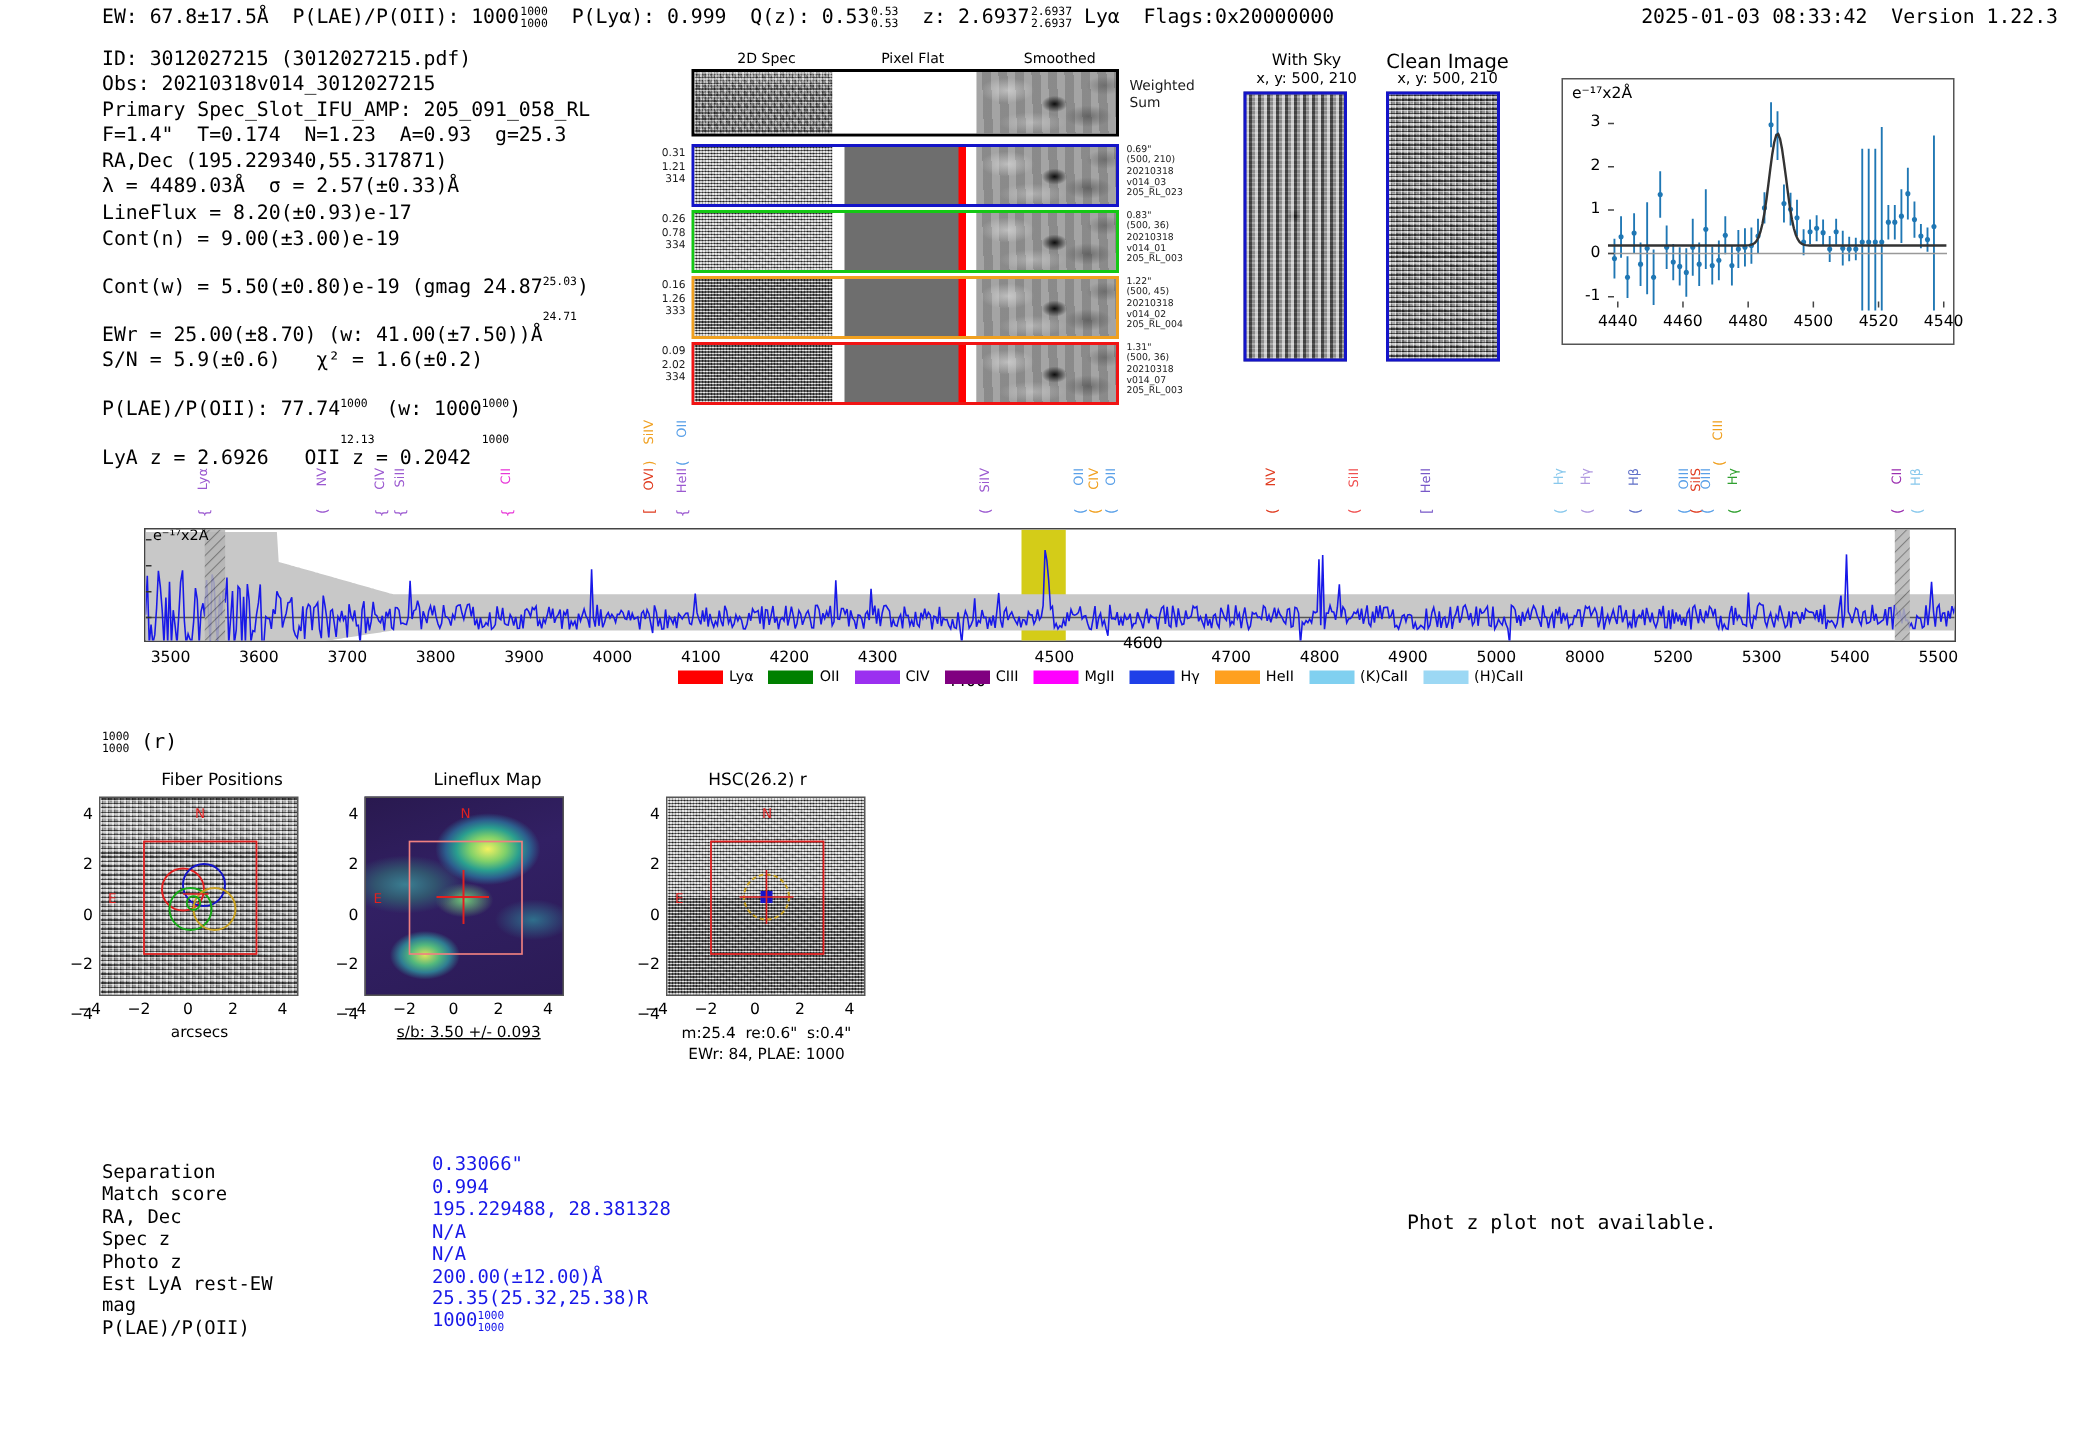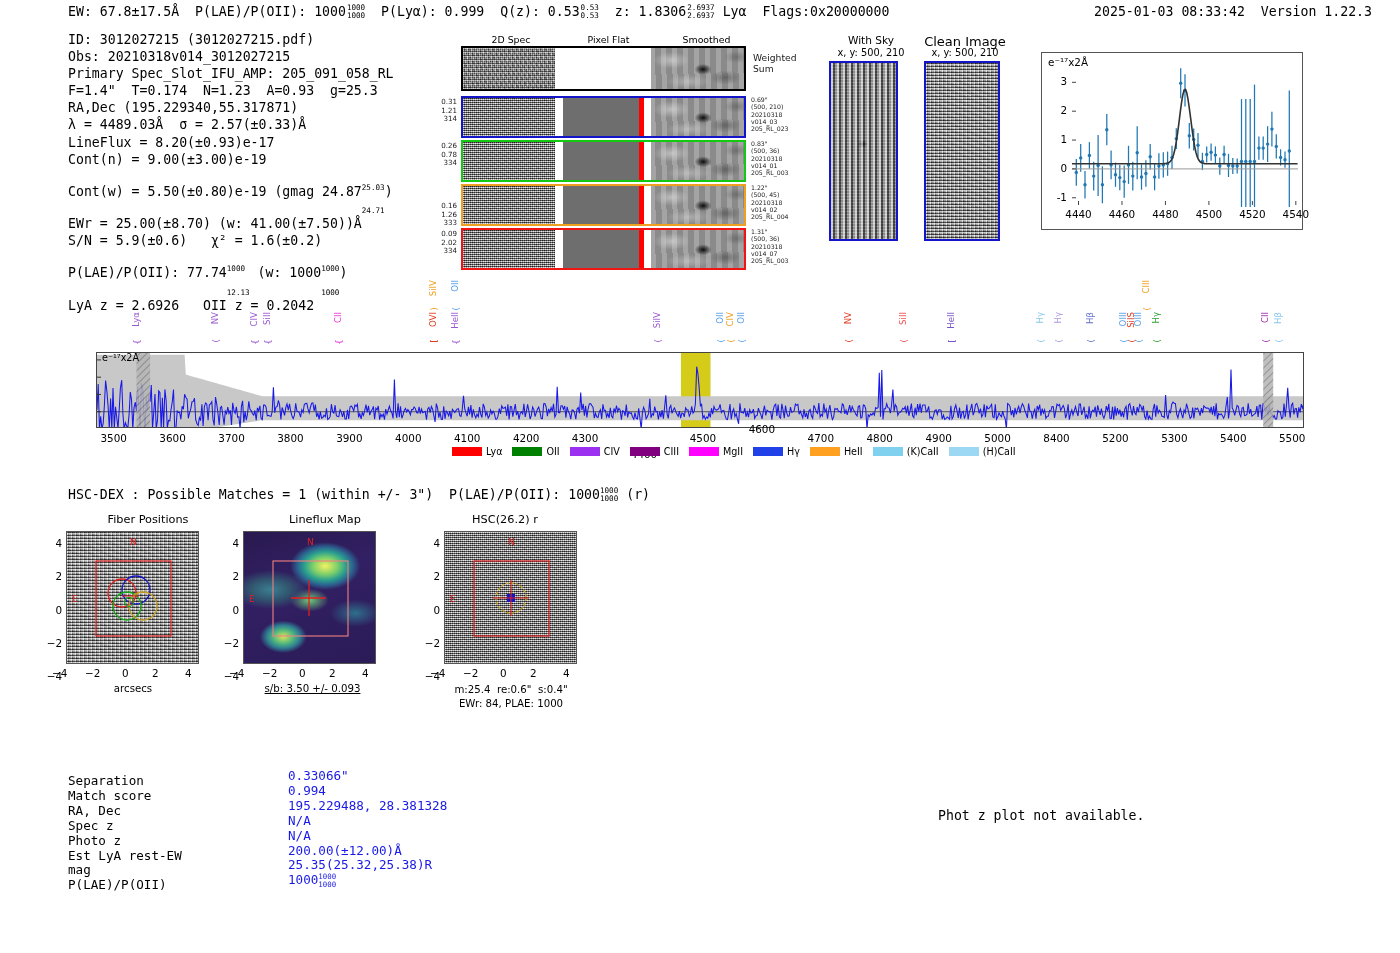--- a/index.html
+++ b/index.html
@@ -103,21 +103,21 @@
   #btable { position:absolute; left:68px; top:774px; font-size:12.6px; line-height:14.9px; }
   #btable .k { position:absolute; white-space:pre; color:#000; }
   #btable .v { position:absolute; white-space:pre; color:#1818e8; }
   #btable .frac { display:inline-block; vertical-align:middle; font-size:7.4px; line-height:1.02; }
   #btable .frac i { display:block; font-style:normal; }
   #photz { position:absolute; left:938px; top:808px; font-size:13.2px; white-space:pre; }
 </style>
 </head>
 <body>
 
-<div id="hdr-line"><span>EW: 67.8±17.5Å</span>  <span>P(LAE)/P(OII): 1000</span><span class="sup2"><i>1000</i><i>1000</i></span>  <span>P(Lyα): 0.999</span>  <span>Q(z): 0.53</span><span class="sup2"><i>0.53</i><i>0.53</i></span>  <span>z: 1.8306</span><span class="sup2"><i>2.6937</i><i>2.6937</i></span> <span>Lyα</span>  <span>Flags:0x20000000</span></div>
+<div id="hdr-line"><span>EW: 67.8±17.5Å</span>  <span>P(LAE)/P(OII): 1000</span><span class="sup2"><i>1000</i><i>1000</i></span>  <span>P(Lyα): 0.999</span>  <span>Q(z): 0.53</span><span class="sup2"><i>0.53</i><i>0.53</i></span>  <span>z: 2.6937</span><span class="sup2"><i>2.6937</i><i>2.6937</i></span> <span>Lyα</span>  <span>Flags:0x20000000</span></div>
 
 <div id="hdr-date"><span>2025-01-03 08:33:42</span>  <span>Version 1.22.3</span></div>
 
 <div id="info"><div>ID: 3012027215 (3012027215.pdf)</div><div>Obs: 20210318v014_3012027215</div><div>Primary Spec_Slot_IFU_AMP: 205_091_058_RL</div><div>F=1.4"  T=0.174  N=1.23  A=0.93  g=25.3</div><div>RA,Dec (195.229340,55.317871)</div><div>λ = 4489.03Å  σ = 2.57(±0.33)Å</div><div>LineFlux = 8.20(±0.93)e-17</div><div>Cont(n) = 9.00(±3.00)e-19</div><div><span>Cont(w) = 5.50(±0.80)e-19 (gmag 24.87</span><span class="frac"><i>25.03</i><i>24.71</i></span><span>)</span></div><div>EWr = 25.00(±8.70) (w: 41.00(±7.50))Å</div><div>S/N = 5.9(±0.6)   χ² = 1.6(±0.2)</div><div><span>P(LAE)/P(OII): 77.74</span><span class="frac"><i>1000</i><i>12.13</i></span><span> (w: 1000</span><span class="frac"><i>1000</i><i>1000</i></span><span>)</span></div><div>LyA z = 2.6926   OII z = 0.2042</div></div>
 
 <div id="specpanels">
   <div class="colhdr" style="left:0px;  top:0px; width:100px;">2D Spec</div>
   <div class="colhdr" style="left:100px;top:0px; width:95px;">Pixel Flat</div>
   <div class="colhdr" style="left:198px;top:0px; width:95px;">Smoothed</div>
 
@@ -162,21 +162,21 @@
     <div class="abs" style="left:181px;top:0;width:7px;height:100%;background:#fff;"></div>
     <div class="abs smooth" style="left:188px;top:0;width:93px;height:100%;"></div>
   </div>
 
   <div class="rowlbl" style="left:-38px; top:64px; width:34px;">0.31
 1.21
 314</div>
   <div class="rowlbl" style="left:-38px; top:108px; width:34px;">0.26
 0.78
 334</div>
-  <div class="rowlbl" style="left:-38px; top:152px; width:34px;margin-top:16px;">0.16
+  <div class="rowlbl" style="left:-38px; top:152px; width:34px;">0.16
 1.26
 333</div>
   <div class="rowlbl" style="left:-38px; top:196px; width:34px;">0.09
 2.02
 334</div>
 
   <div class="rowmeta" style="left:290px; top:62px;">0.69"
 (500, 210)
 20210318
 v014_03
@@ -438,21 +438,21 @@
     <div class="xtick" style="left: 443.239px; top: 432px; width: 48px;">4100</div>
     <div class="xtick" style="left: 502.166px; top: 432px; width: 48px;">4200</div>
     <div class="xtick" style="left: 561.093px; top: 432px; width: 48px;">4300</div>
     <div class="xtick" style="left: 620.02px; top: 448px; width: 48px;">4400</div>
     <div class="xtick" style="left: 678.946px; top: 432px; width: 48px;">4500</div>
     <div class="xtick" style="left: 737.873px; top: 423px; width: 48px;">4600</div>
     <div class="xtick" style="left: 796.8px; top: 432px; width: 48px;">4700</div>
     <div class="xtick" style="left: 855.727px; top: 432px; width: 48px;">4800</div>
     <div class="xtick" style="left: 914.654px; top: 432px; width: 48px;">4900</div>
     <div class="xtick" style="left: 973.58px; top: 432px; width: 48px;">5000</div>
-    <div class="xtick" style="left: 1032.51px; top: 432px; width: 48px;">8400</div>
+    <div class="xtick" style="left: 1032.51px; top: 432px; width: 48px;">8000</div>
     <div class="xtick" style="left: 1091.43px; top: 432px; width: 48px;">5200</div>
     <div class="xtick" style="left: 1150.36px; top: 432px; width: 48px;">5300</div>
     <div class="xtick" style="left: 1209.29px; top: 432px; width: 48px;">5400</div>
     <div class="xtick" style="left: 1268.21px; top: 432px; width: 48px;">5500</div>
   </div>
 
 <div id="legend">
     <div class="le">
       <span class="sw" style="background: rgb(255, 0, 0);"></span>
       <span class="lt">Lyα</span>
@@ -484,21 +484,21 @@
     <div class="le">
       <span class="sw" style="background: rgb(128, 208, 240);"></span>
       <span class="lt">(K)CaII</span>
     </div>
     <div class="le">
       <span class="sw" style="background: rgb(156, 216, 244);"></span>
       <span class="lt">(H)CaII</span>
     </div>
   </div>
 
-<div id="hscdex"><span>HSC-DEX : Possible Matches = 1 (within +/- 3")  P(LAE)/P(OII): 1000</span><span class="frac"><i>1000</i><i>1000</i></span><span> (r)</span></div>
+<div id="hscdex"><span class="frac"><i>1000</i><i>1000</i></span><span> (r)</span></div>
 
 <div class="cutTitle" style="left:63px; top:513px; width:170px;">Fiber Positions</div>
 <div class="abs" style="left:66px; top:531px; width:133px; height:133px; border:1px solid #555; overflow:hidden;">
   <div class="abs grayfield" style="left:0;top:0;width:100%;height:100%;"></div>
   <svg width="133" height="133" viewBox="0 0 133 133" style="position:absolute;left:0;top:0;">
     <text x="63" y="13" fill="#e02020" font-size="9" font-family="DejaVu Sans, sans-serif">N</text>
     <text x="5" y="70" fill="#e02020" font-size="9" font-family="DejaVu Sans, sans-serif">E</text>
     <rect x="29" y="29" width="75" height="75" fill="none" stroke="#e02020" stroke-width="1.2"></rect>
     <circle cx="55" cy="61" r="14" fill="none" stroke="#e02020" stroke-width="1.3"></circle>
     <circle cx="69" cy="58" r="14" fill="none" stroke="#1414c8" stroke-width="1.3"></circle>

